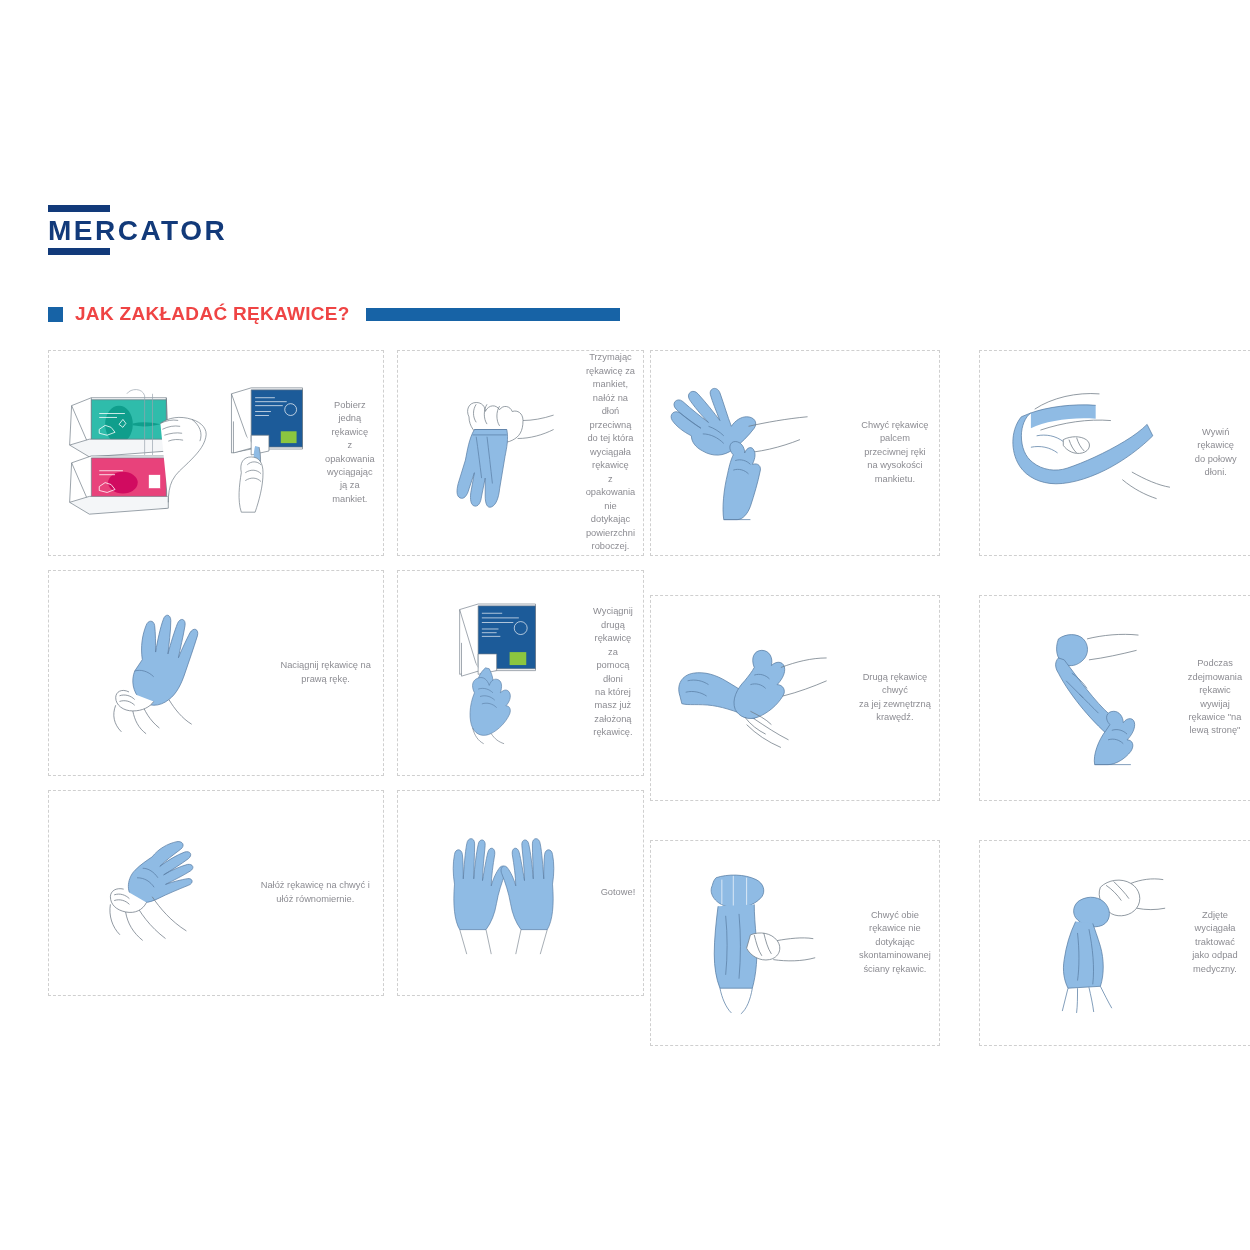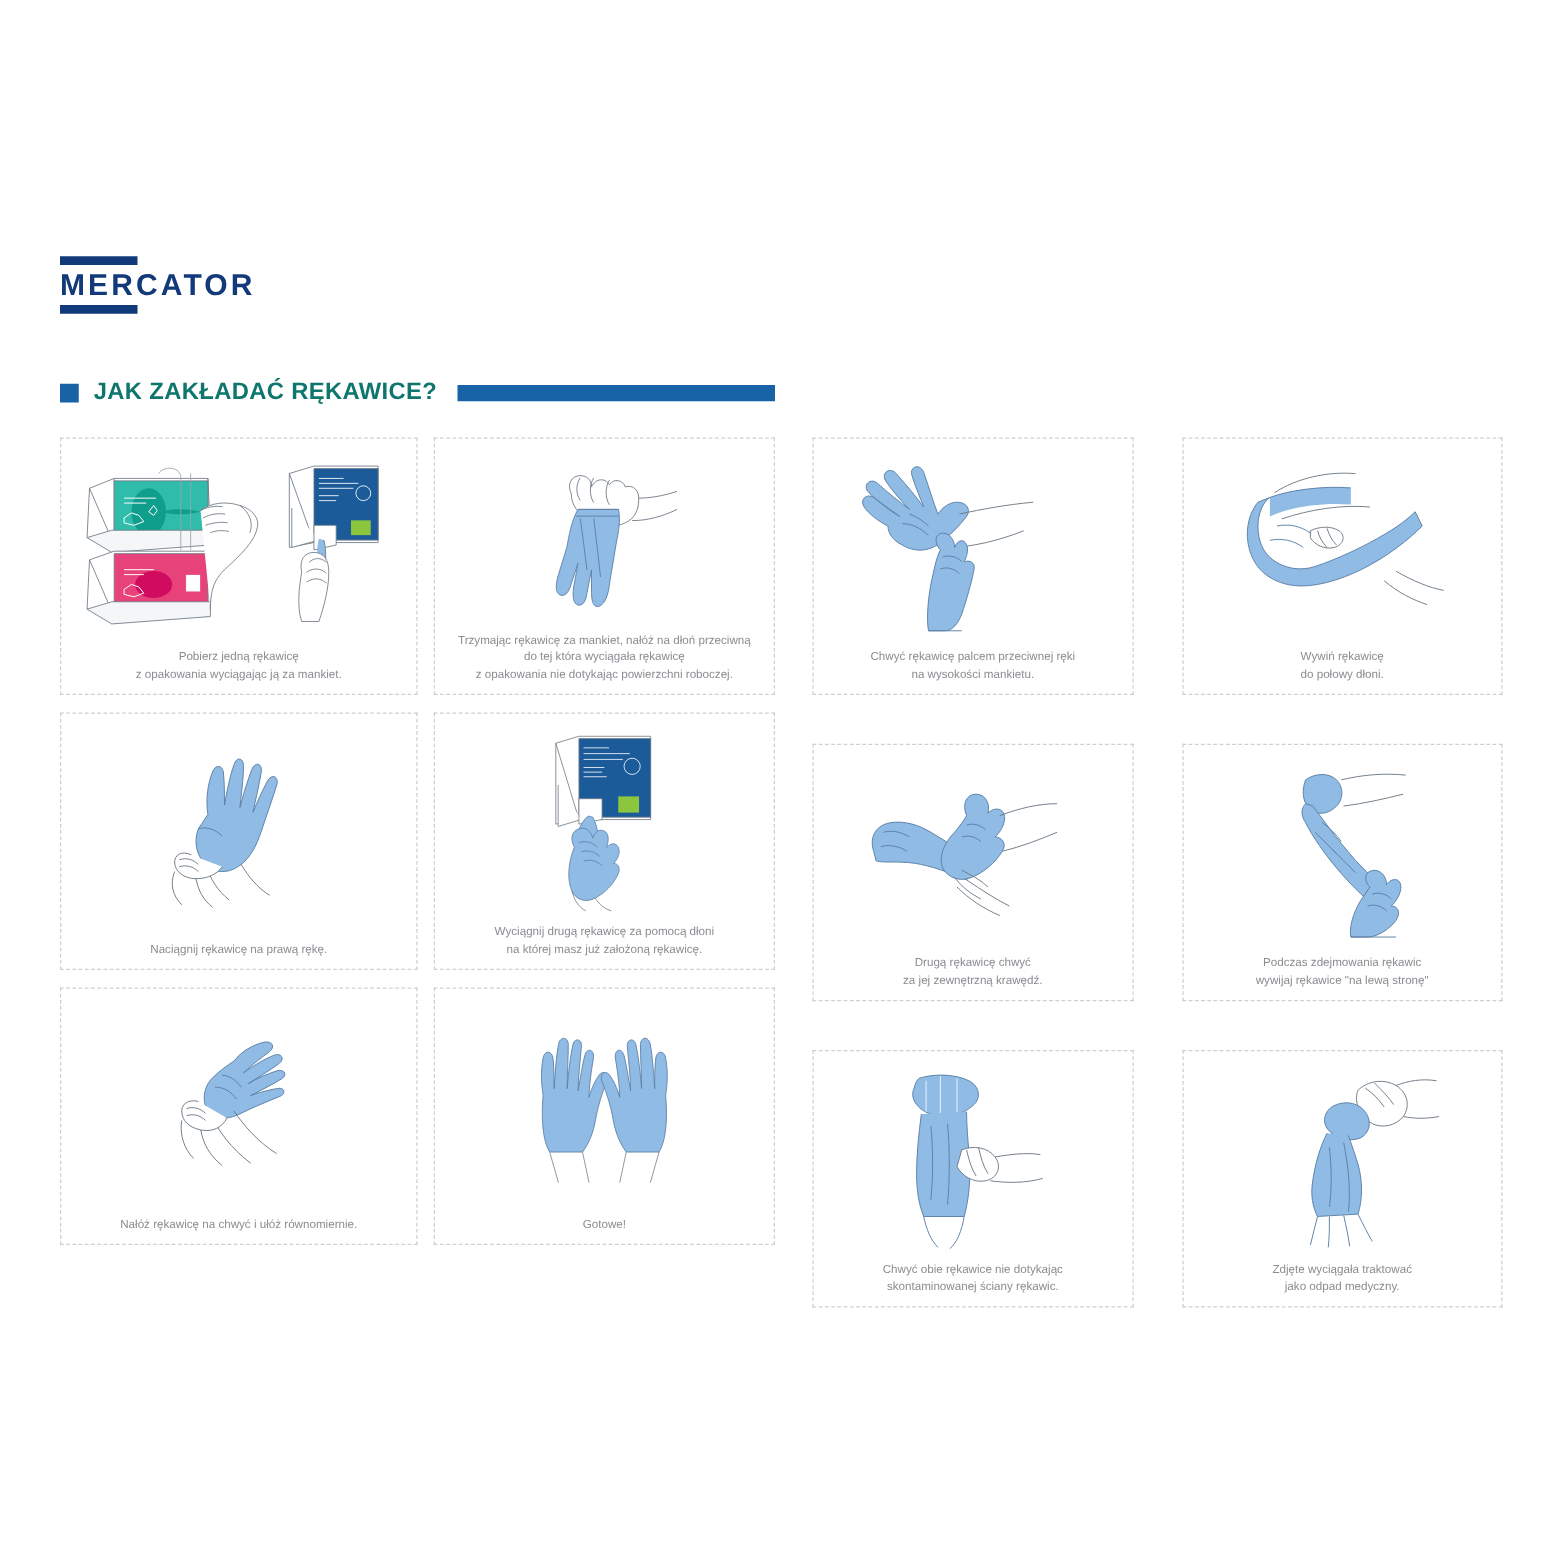--- a/index.html
+++ b/index.html
@@ -11,45 +11,45 @@
     overflow:hidden;
   }
   .page{position:relative;width:1250px;height:1250px;}
 
   
   .logo{position:absolute;left:48px;top:205px;}
   .logo-bar{background:#123a7a;height:7px;}
   .logo-bar.top{width:62px;margin-bottom:5px;}
   .logo-bar.bottom{width:62px;margin-top:3px;}
   .logo-text{
-    font-size:24px;font-weight:bold;letter-spacing:2.5px;
+    font-size:28px;font-weight:bold;letter-spacing:2.5px;
     color:#123a7a;line-height:1;
   }
 
   
   .section-head{position:absolute;display:flex;align-items:center;gap:12px;}
   .head-left{left:48px;top:303px;width:572px;}
   .head-right{left:650px;top:303px;width:552px;}
   .head-square{width:15px;height:15px;background:#1763a6;flex:0 0 auto;}
   .head-title{
     font-size:19px;font-weight:bold;letter-spacing:.3px;
-    color:#0f766e;white-space:nowrap;flex:0 0 auto;
+    color:#ef4444;white-space:nowrap;flex:0 0 auto;
   }
   .head-rule{height:13px;background:#1763a6;flex:1 1 auto;margin-left:4px;}
 
   
   .grid{position:absolute;display:grid;grid-template-columns:1fr 1fr;}
   .grid-left{left:48px;top:350px;width:572px;column-gap:13px;row-gap:14px;}
   .grid-right{left:650px;top:350px;width:552px;column-gap:13px;row-gap:14px;gap:39px;}
 
   .panel{
     border:1px dashed #cfcfcf;
     box-sizing:border-box;
     height:206px;
-    display:flex;flex-direction:column;
+    display:flex;flex-direction:row;
     align-items:center;justify-content:flex-end;
     padding:6px 8px 9px;
     background:#fff;
   }
   .art{flex:1 1 auto;width:100%;display:flex;align-items:center;justify-content:center;}
   .art svg{display:block;max-height:100%;}
   .cap{
     color:#8c8c92;font-size:9.3px;line-height:1.45;
     text-align:center;margin-top:2px;white-space:pre-line;
   }

